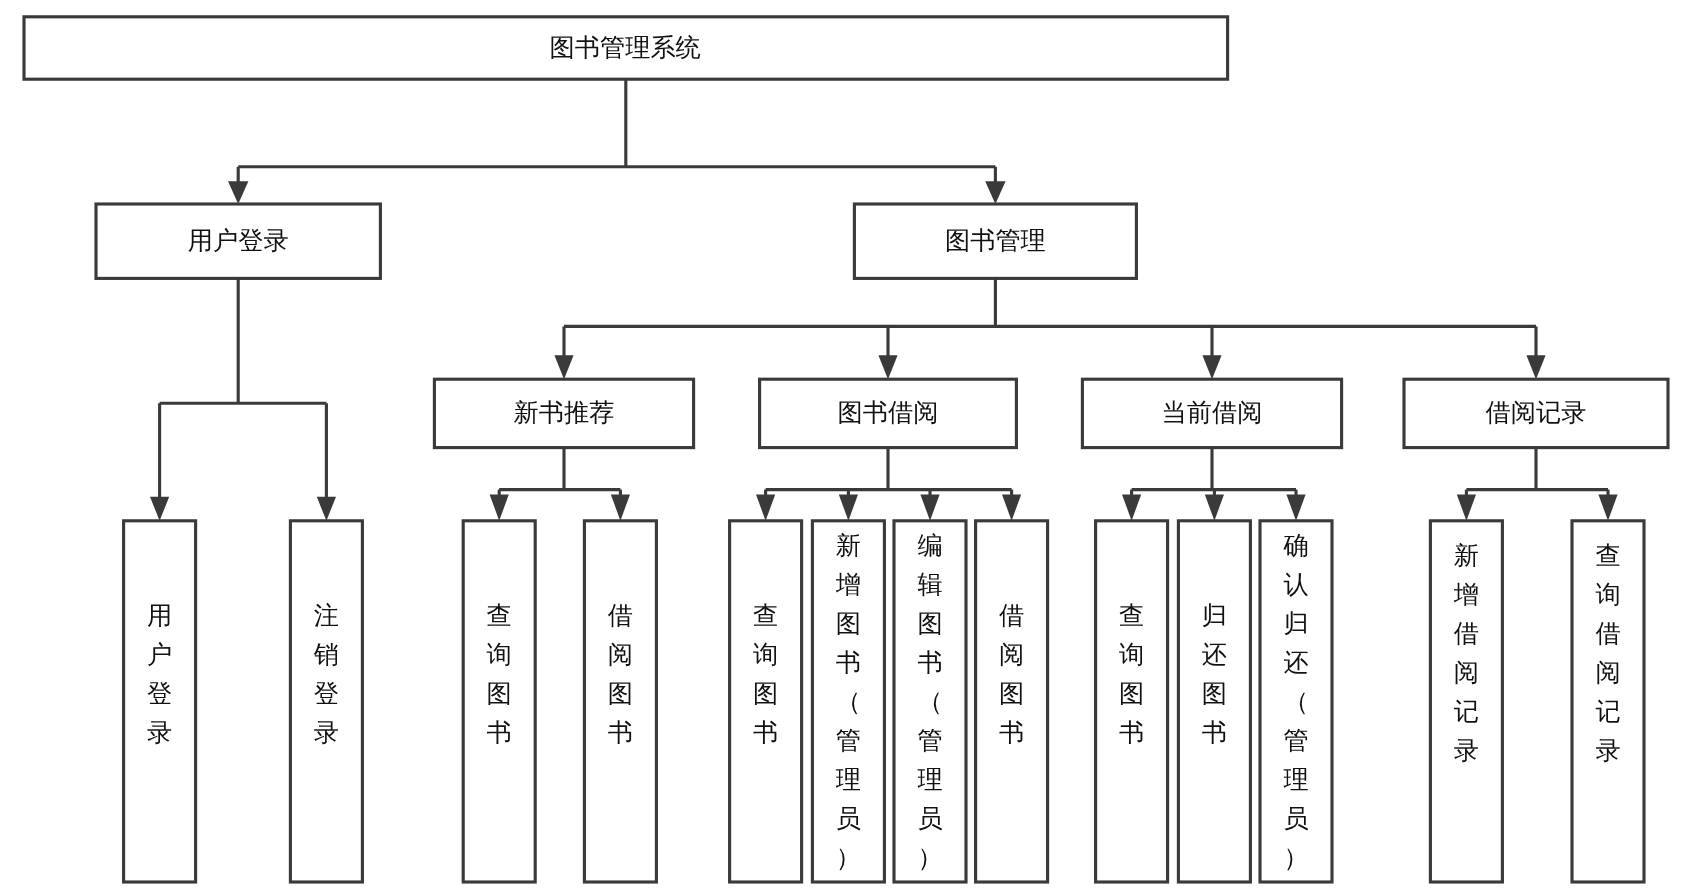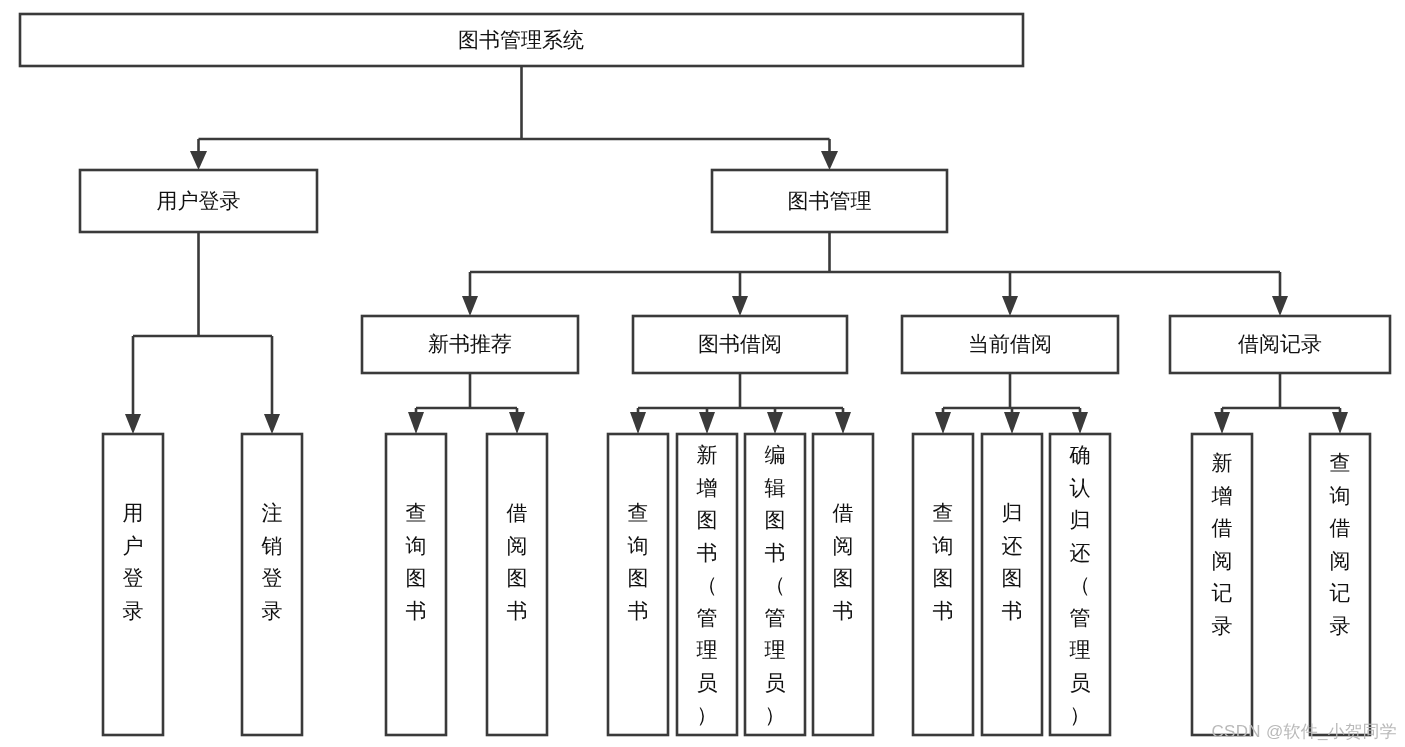--- a/index.html
+++ b/index.html
@@ -240,15 +240,14 @@
       <text class="node-label-v" x="1222" y="470"><tspan x="1222" y="470">新</tspan><tspan x="1222" y="502.5">增</tspan><tspan x="1222" y="535">借</tspan><tspan x="1222" y="567.5">阅</tspan><tspan x="1222" y="600">记</tspan><tspan x="1222" y="632.5">录</tspan></text>
     </g>
 
     <g>
       <rect class="node-box" x="1310" y="434" width="60" height="301"></rect>
       <text class="node-label-v" x="1340" y="470"><tspan x="1340" y="470">查</tspan><tspan x="1340" y="502.5">询</tspan><tspan x="1340" y="535">借</tspan><tspan x="1340" y="567.5">阅</tspan><tspan x="1340" y="600">记</tspan><tspan x="1340" y="632.5">录</tspan></text>
     </g>
 
   </svg>
 
-  <div class="watermark-text">CSDN @软件_小贺同学</div>
 
 </div>
 
 </body></html>

